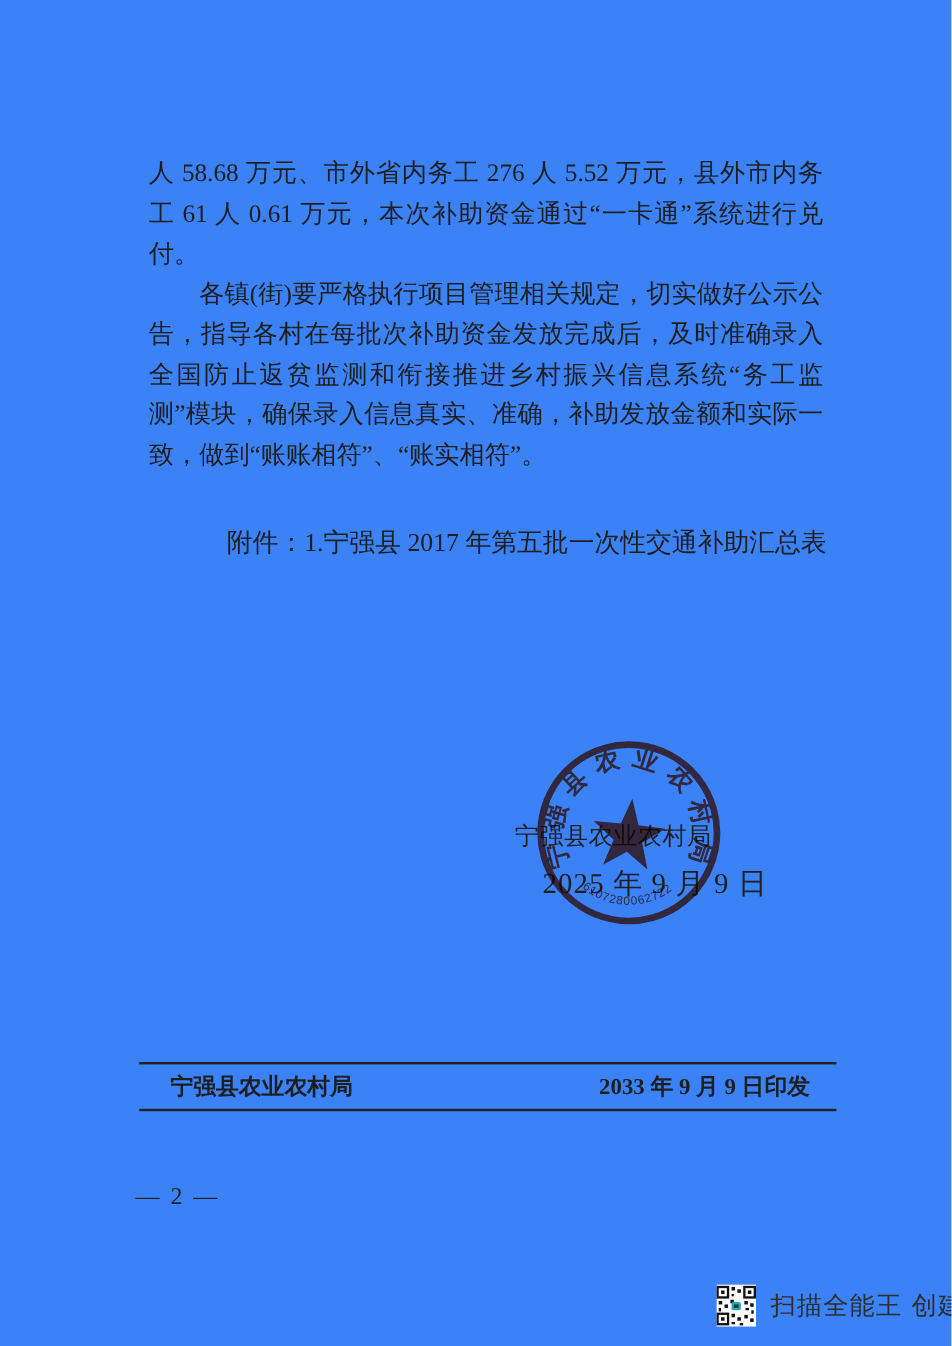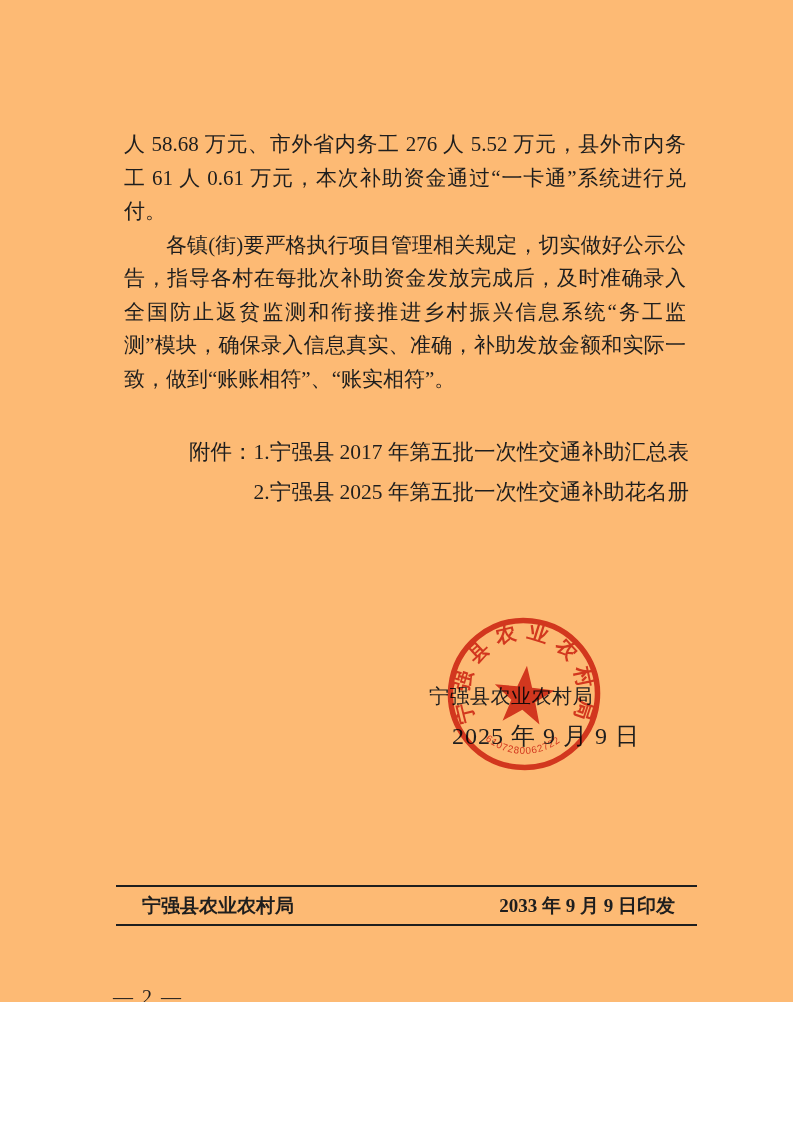--- a/index.html
+++ b/index.html
@@ -1,20 +1,20 @@
 <!DOCTYPE html>
 <html><head>
 <meta charset="utf-8">
 <style>
   html, body { margin: 0; padding: 0; background: #ffffff; }
   .page {
     position: relative;
     width: 793px;
-    height: 1002px;
-    background: #fdba74;
+    height: 1122px;
+    background: #3b82f6;
     overflow: hidden;
     font-family: "Liberation Serif", "DejaVu Serif", serif;
     color: #1e1e1e;
   }
   
   .body-text {
     position: absolute;
     left: 124px;
     top: 128px;
     width: 562px;
@@ -105,21 +105,20 @@
 <div class="page">
 
   <div class="body-text">
     <p>人 58.68 万元、市外省内务工 276 人 5.52 万元，县外市内务工 61 人 0.61 万元，本次补助资金通过“一卡通”系统进行兑付。</p>
     <p class="para-indent">各镇(街)要严格执行项目管理相关规定，切实做好公示公告，指导各村在每批次补助资金发放完成后，及时准确录入全国防止返贫监测和衔接推进乡村振兴信息系统“务工监测”模块，确保录入信息真实、准确，补助发放金额和实际一致，做到“账账相符”、“账实相符”。</p>
 
     <div class="attachments">
       <span class="att-label">附件：</span>
       <div class="att-items">
         <div>1.宁强县 2017 年第五批一次性交通补助汇总表</div>
-        <div>2.宁强县 2025 年第五批一次性交通补助花名册</div>
       </div>
     </div>
   </div>
 
   <div class="sig-org">宁强县农业农村局</div>
   <div class="sig-date">2025 年 9 月 9 日</div>
 
   <div class="seal">
     <svg viewBox="0 0 200 200" width="158" height="158">
       <defs>

